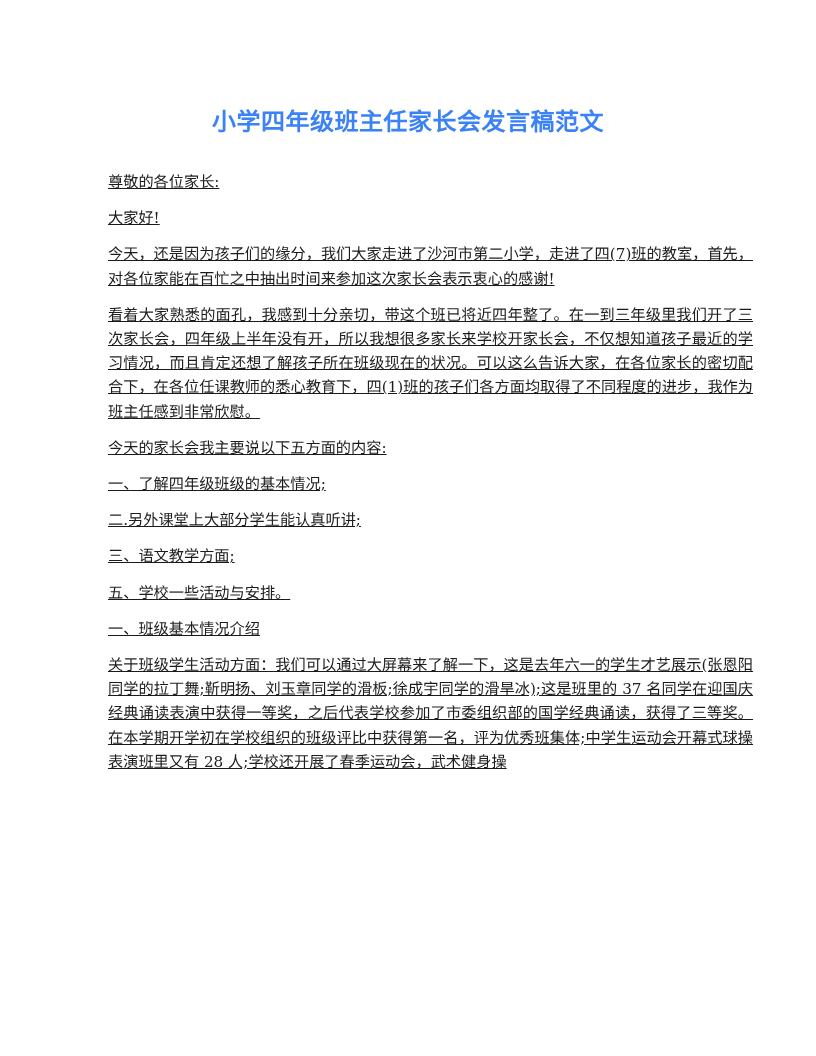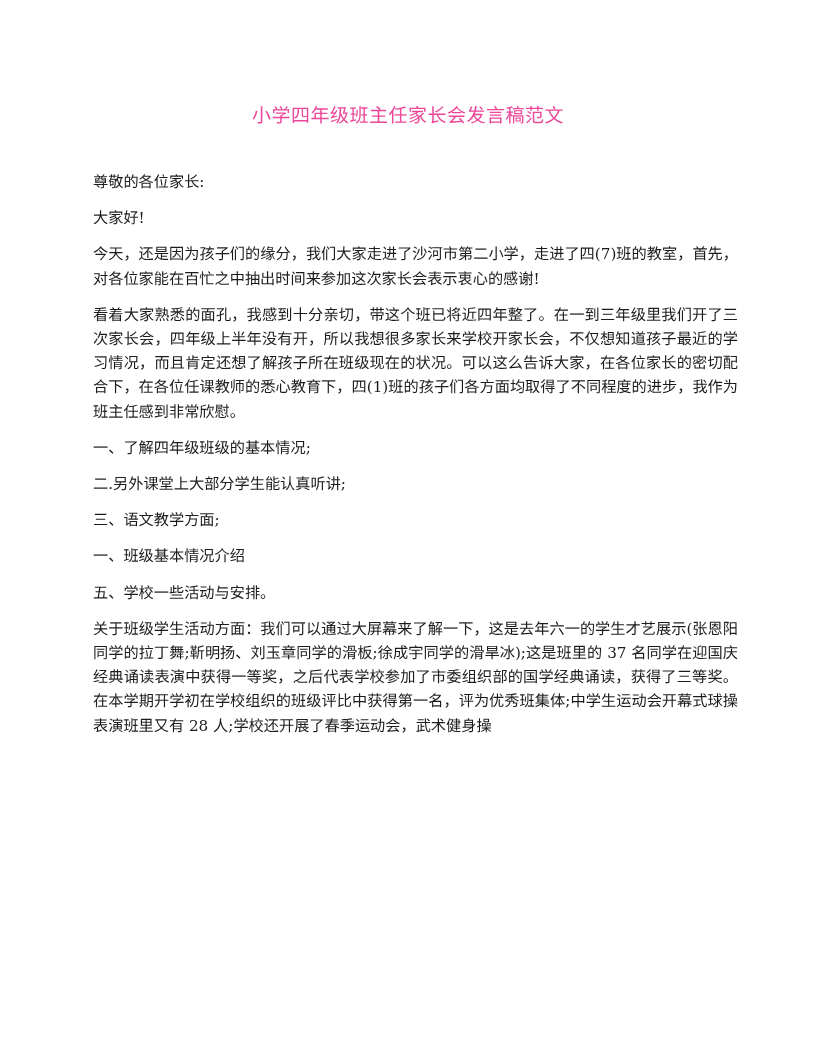--- a/index.html
+++ b/index.html
@@ -22,31 +22,32 @@
     height: 1056px;
     box-sizing: border-box;
     background: #ffffff;
   }
   .doc-title {
     position: absolute;
     top: 90px;
     left: 0;
     width: 816px;
     text-align: center;
-    font-size: 19px;
-    font-weight: normal;
+    font-size: 24px;
+    font-weight: bold;
     letter-spacing: 0.5px;
     line-height: 1.3;
-    color: #ec4899;
+    color: #3b82f6;
   }
   .body-area {
     position: absolute;
     top: 170px;
-    left: 93px;
+    left: 108px;
     width: 645px;
+    text-decoration: underline;
   }
   p.para {
     margin: 0 0 12px 0;
     font-size: 15.2px;
     line-height: 24.2px;
     text-align: justify;
     text-justify: inter-ideograph;
     color: #1c1c1c;
     word-break: break-all;
   }
@@ -62,21 +63,22 @@
 
 <div class="page">
 
   <h1 class="doc-title">小学四年级班主任家长会发言稿范文</h1>
 
   <div class="body-area">
     <p class="para short">尊敬的各位家长:</p>
     <p class="para short">大家好!</p>
     <p class="para">今天，还是因为孩子们的缘分，我们大家走进了沙河市第二小学，走进了四(7)班的教室，首先，对各位家能在百忙之中抽出时间来参加这次家长会表示衷心的感谢!</p>
     <p class="para">看着大家熟悉的面孔，我感到十分亲切，带这个班已将近四年整了。在一到三年级里我们开了三次家长会，四年级上半年没有开，所以我想很多家长来学校开家长会，不仅想知道孩子最近的学习情况，而且肯定还想了解孩子所在班级现在的状况。可以这么告诉大家，在各位家长的密切配合下，在各位任课教师的悉心教育下，四(1)班的孩子们各方面均取得了不同程度的进步，我作为班主任感到非常欣慰。</p>
+    <p class="para short">今天的家长会我主要说以下五方面的内容:</p>
     <p class="para short">一、了解四年级班级的基本情况;</p>
     <p class="para short">二.另外课堂上大部分学生能认真听讲;</p>
     <p class="para short">三、语文教学方面;</p>
+    <p class="para short">五、学校一些活动与安排。</p>
     <p class="para short">一、班级基本情况介绍</p>
-    <p class="para short">五、学校一些活动与安排。</p>
     <p class="para">关于班级学生活动方面：我们可以通过大屏幕来了解一下，这是去年六一的学生才艺展示(张恩阳同学的拉丁舞;靳明扬、刘玉章同学的滑板;徐成宇同学的滑旱冰);这是班里的 37 名同学在迎国庆经典诵读表演中获得一等奖，之后代表学校参加了市委组织部的国学经典诵读，获得了三等奖。在本学期开学初在学校组织的班级评比中获得第一名，评为优秀班集体;中学生运动会开幕式球操表演班里又有 28 人;学校还开展了春季运动会，武术健身操</p>
   </div>
 
 </div>
 
 </body></html>

